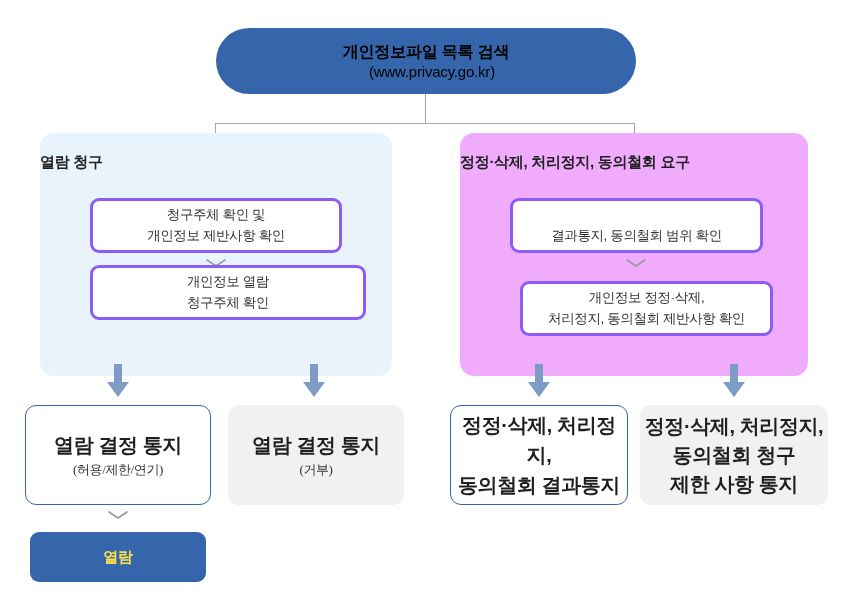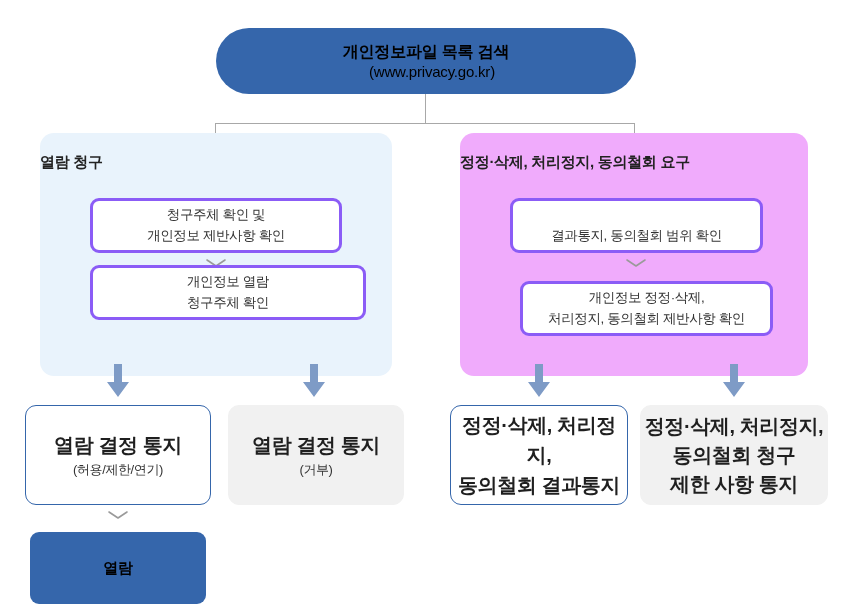--- a/index.html
+++ b/index.html
@@ -143,20 +143,21 @@
   }
   .result .r-main {
     font-size: 20px;
     font-weight: bold;
     color: #1f1f1f;
   }
   .result .r-sub {
     font-size: 13px;
     font-weight: normal;
     color: #333333;
+    font-family: Liberation Serif, serif;
   }
   .result.outline {
     background: #ffffff;
     border: 1px solid #3566ab;
   }
   .result.filled {
     background: #f1f1f1;
     border: 1px solid #f1f1f1;
   }
   .res-1 { left: 25px;  top: 405px; width: 186px; height: 100px; }
@@ -164,24 +165,24 @@
   .res-3 { left: 450px; top: 405px; width: 178px; height: 100px; }
   .res-4 { left: 640px; top: 405px; width: 188px; height: 100px; }
   .res-4 .r-main { line-height: 1.45; }
 
   
   .final-node {
     position: absolute;
     left: 30px;
     top: 532px;
     width: 176px;
-    height: 72px;
+    height: 50px;
     background: #3566ab;
     border-radius: 9px;
-    color: #000000;
+    color: #fde047;
     display: flex;
     align-items: center;
     justify-content: center;
     font-size: 15px;
     font-weight: bold;
     letter-spacing: -0.3px;
   }
 </style>
 </head>
 <body>

